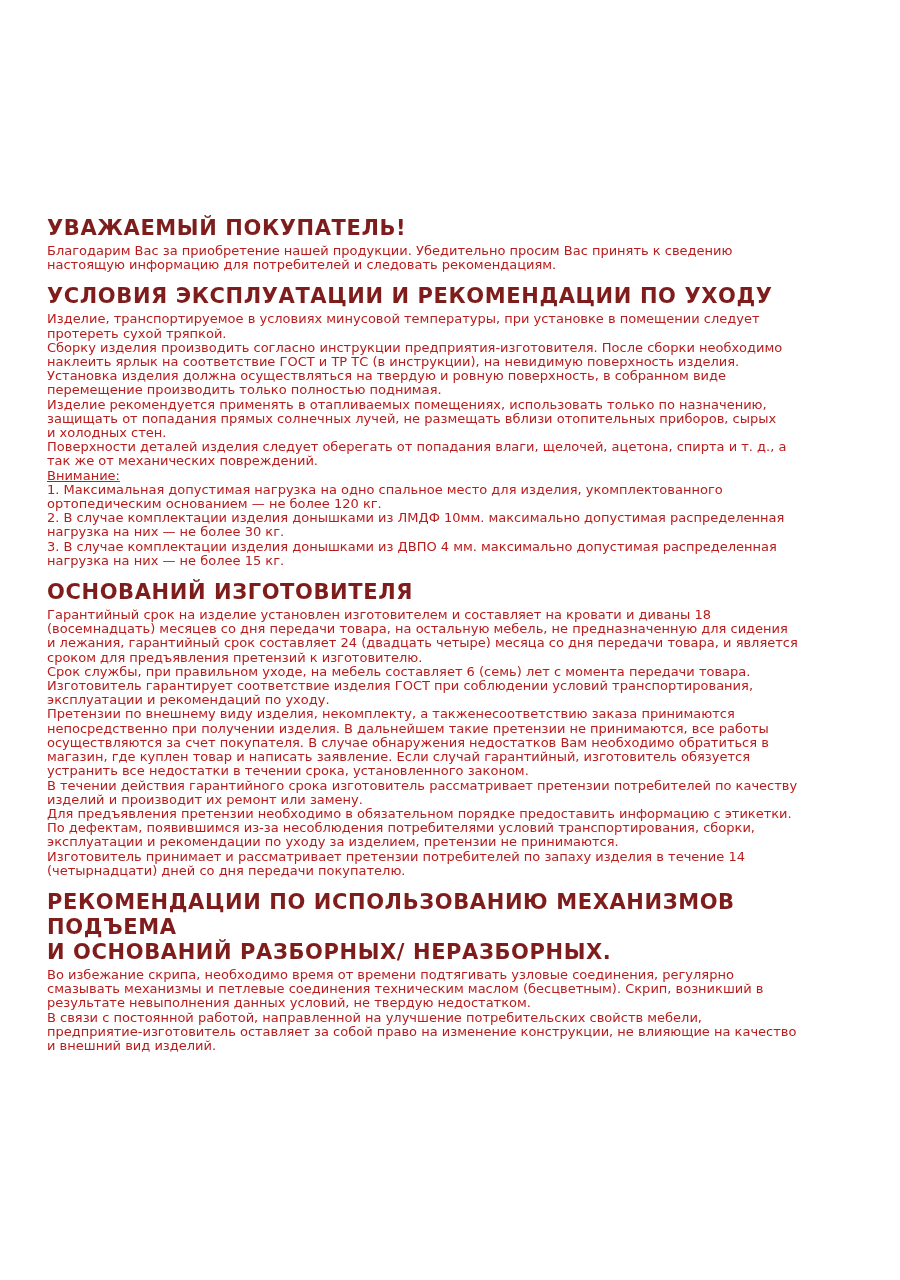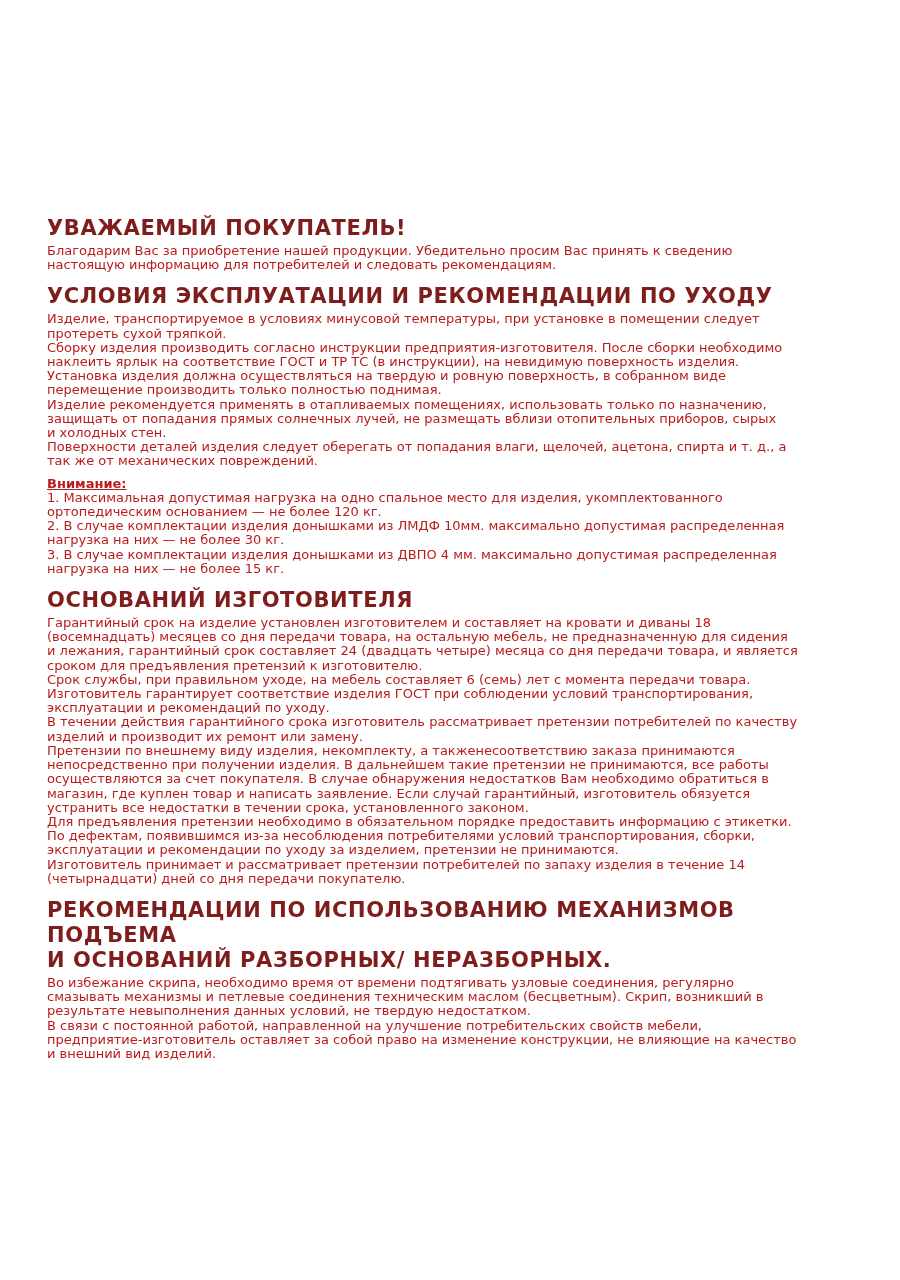--- a/index.html
+++ b/index.html
@@ -29,23 +29,22 @@
     color: #7f1d1d;
   }
   p.body {
     font-size: 13px;
     line-height: 14.2px;
     margin: 0;
     white-space: pre-line;
     color: #b91c1c;
   }
   p.attention {
-    font-weight: bold;
+    font-weight: normal;
     text-decoration: underline;
-    margin-top: 8px;
   }
 </style>
 </head>
 <body>
 
 <main class="page">
 
   <section class="sec">
     <h2 class="sec-heading">УВАЖАЕМЫЙ ПОКУПАТЕЛЬ!</h2>
     <p class="body">Благодарим Вас за приобретение нашей продукции. Убедительно просим Вас принять к сведению
@@ -76,27 +75,27 @@
 
   <section class="sec">
     <h2 class="sec-heading">ОСНОВАНИЙ ИЗГОТОВИТЕЛЯ</h2>
     <p class="body">Гарантийный срок на изделие установлен изготовителем и составляет на кровати и диваны 18
 (восемнадцать) месяцев со дня передачи товара, на остальную мебель, не предназначенную для сидения
 и лежания, гарантийный срок составляет 24 (двадцать четыре) месяца со дня передачи товара, и является
 сроком для предъявления претензий к изготовителю.</p>
     <p class="body">Срок службы, при правильном уходе, на мебель составляет 6 (семь) лет с момента передачи товара.</p>
     <p class="body">Изготовитель гарантирует соответствие изделия ГОСТ при соблюдении условий транспортирования,
 эксплуатации и рекомендаций по уходу.</p>
-    <p class="body">В течении действия гарантийного срока изготовитель рассматривает претензии потребителей по качеству
-изделий и производит их ремонт или замену.</p>
     <p class="body">Претензии по внешнему виду изделия, некомплекту, а такженесоответствию заказа принимаются
 непосредственно при получении изделия. В дальнейшем такие претензии не принимаются, все работы
 осуществляются за счет покупателя. В случае обнаружения недостатков  Вам необходимо обратиться в
 магазин, где куплен товар и написать заявление. Если случай гарантийный, изготовитель обязуется
 устранить все недостатки в течении срока, установленного законом.</p>
+    <p class="body">В течении действия гарантийного срока изготовитель рассматривает претензии потребителей по качеству
+изделий и производит их ремонт или замену.</p>
     <p class="body">Для предъявления претензии необходимо в обязательном порядке предоставить информацию с этикетки.</p>
     <p class="body">По дефектам, появившимся из-за несоблюдения потребителями условий транспортирования, сборки,
 эксплуатации и рекомендации по уходу за изделием, претензии не принимаются.</p>
     <p class="body">Изготовитель принимает и рассматривает претензии потребителей по запаху изделия в течение 14
 (четырнадцати) дней со дня передачи  покупателю.</p>
   </section>
 
   <section class="sec">
     <h2 class="sec-heading">РЕКОМЕНДАЦИИ ПО ИСПОЛЬЗОВАНИЮ МЕХАНИЗМОВ ПОДЪЕМА
 И ОСНОВАНИЙ РАЗБОРНЫХ/ НЕРАЗБОРНЫХ.</h2>

